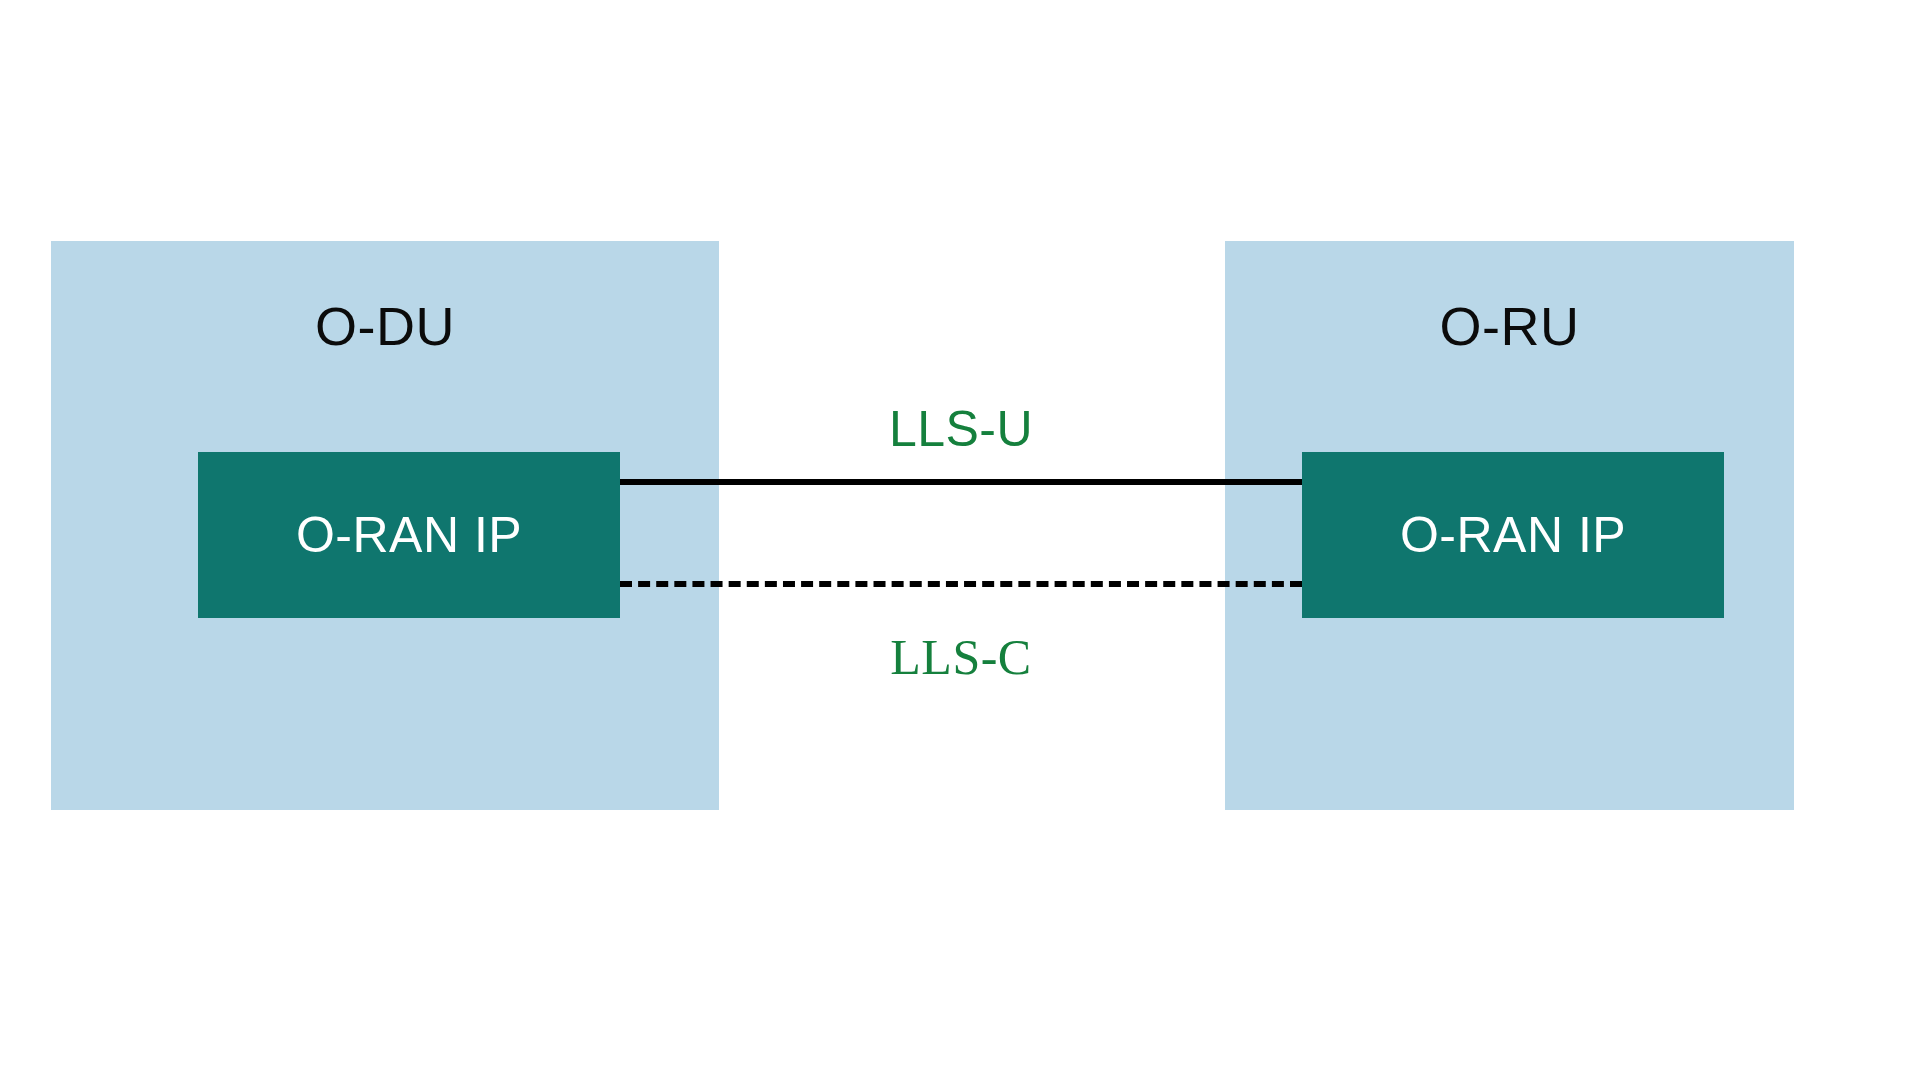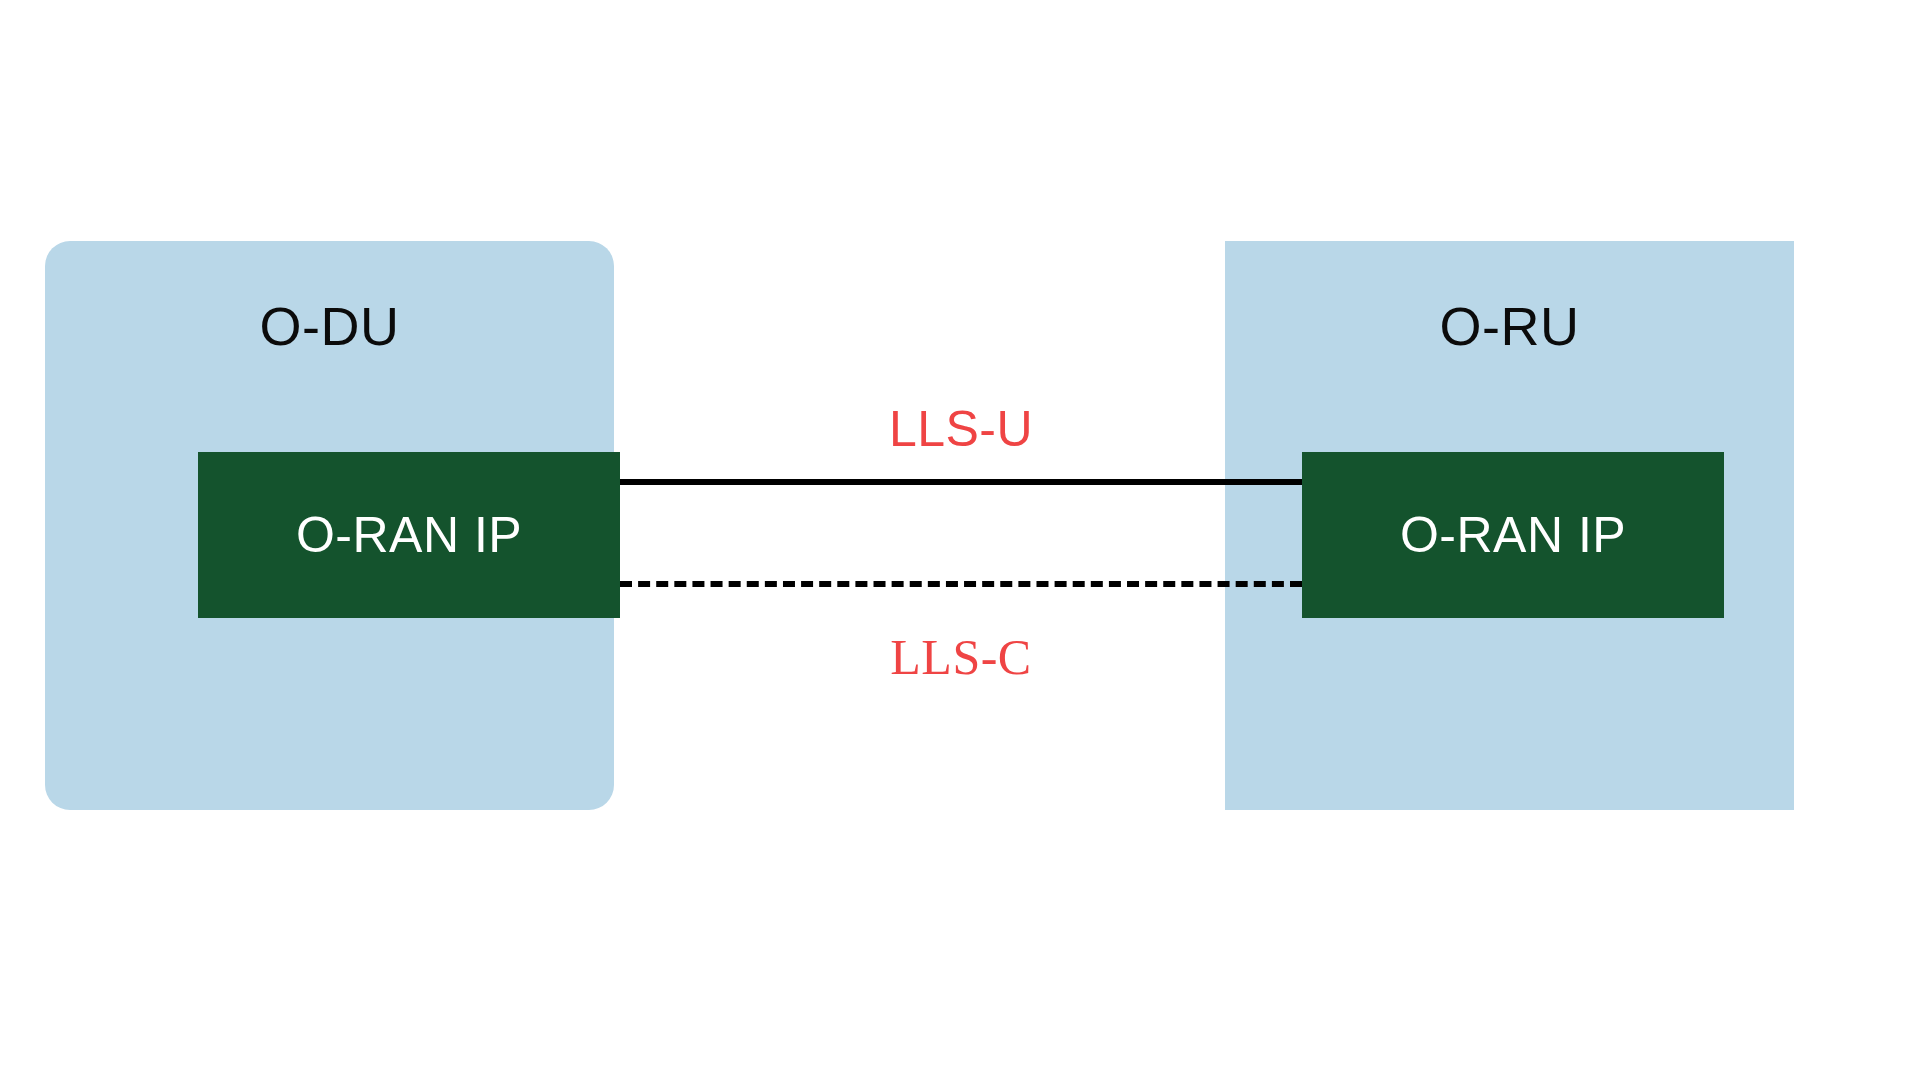--- a/index.html
+++ b/index.html
@@ -23,23 +23,22 @@
   }
 
   
   .node-panel {
     position: absolute;
     top: 241px;
     height: 569px;
     background: #b9d7e8;
   }
   #node-panel-odu {
-    left: 45px;
-    width: 569px;
-    border-radius: 25px;
+    left: 51px;
+    width: 668px;
   }
   #node-panel-oru {
     left: 1225px;
     width: 569px;
   }
 
   .node-panel-title {
     position: absolute;
     top: 58px;
     left: 0;
@@ -50,21 +49,21 @@
     color: #0b0b0b;
     letter-spacing: 0.5px;
     line-height: 1;
   }
 
   
   .ip-block {
     position: absolute;
     top: 452px;
     height: 166px;
-    background: #14532d;
+    background: #0f766e;
     display: flex;
     align-items: center;
     justify-content: center;
   }
   #ip-block-odu {
     left: 198px;
     width: 422px;
   }
   #ip-block-oru {
     left: 1302px;
@@ -95,21 +94,21 @@
     border-top: 6px dashed #000000;
   }
 
   .link-label {
     position: absolute;
     left: 620px;
     width: 682px;
     text-align: center;
     font-size: 50px;
     font-weight: 400;
-    color: #ef4444;
+    color: #15803d;
     letter-spacing: 0.5px;
     line-height: 1;
   }
   #link-label-llsu {
     top: 404px;
   }
   #link-label-llsc {
     top: 632px;
     font-family: Liberation Serif, serif;
   }

